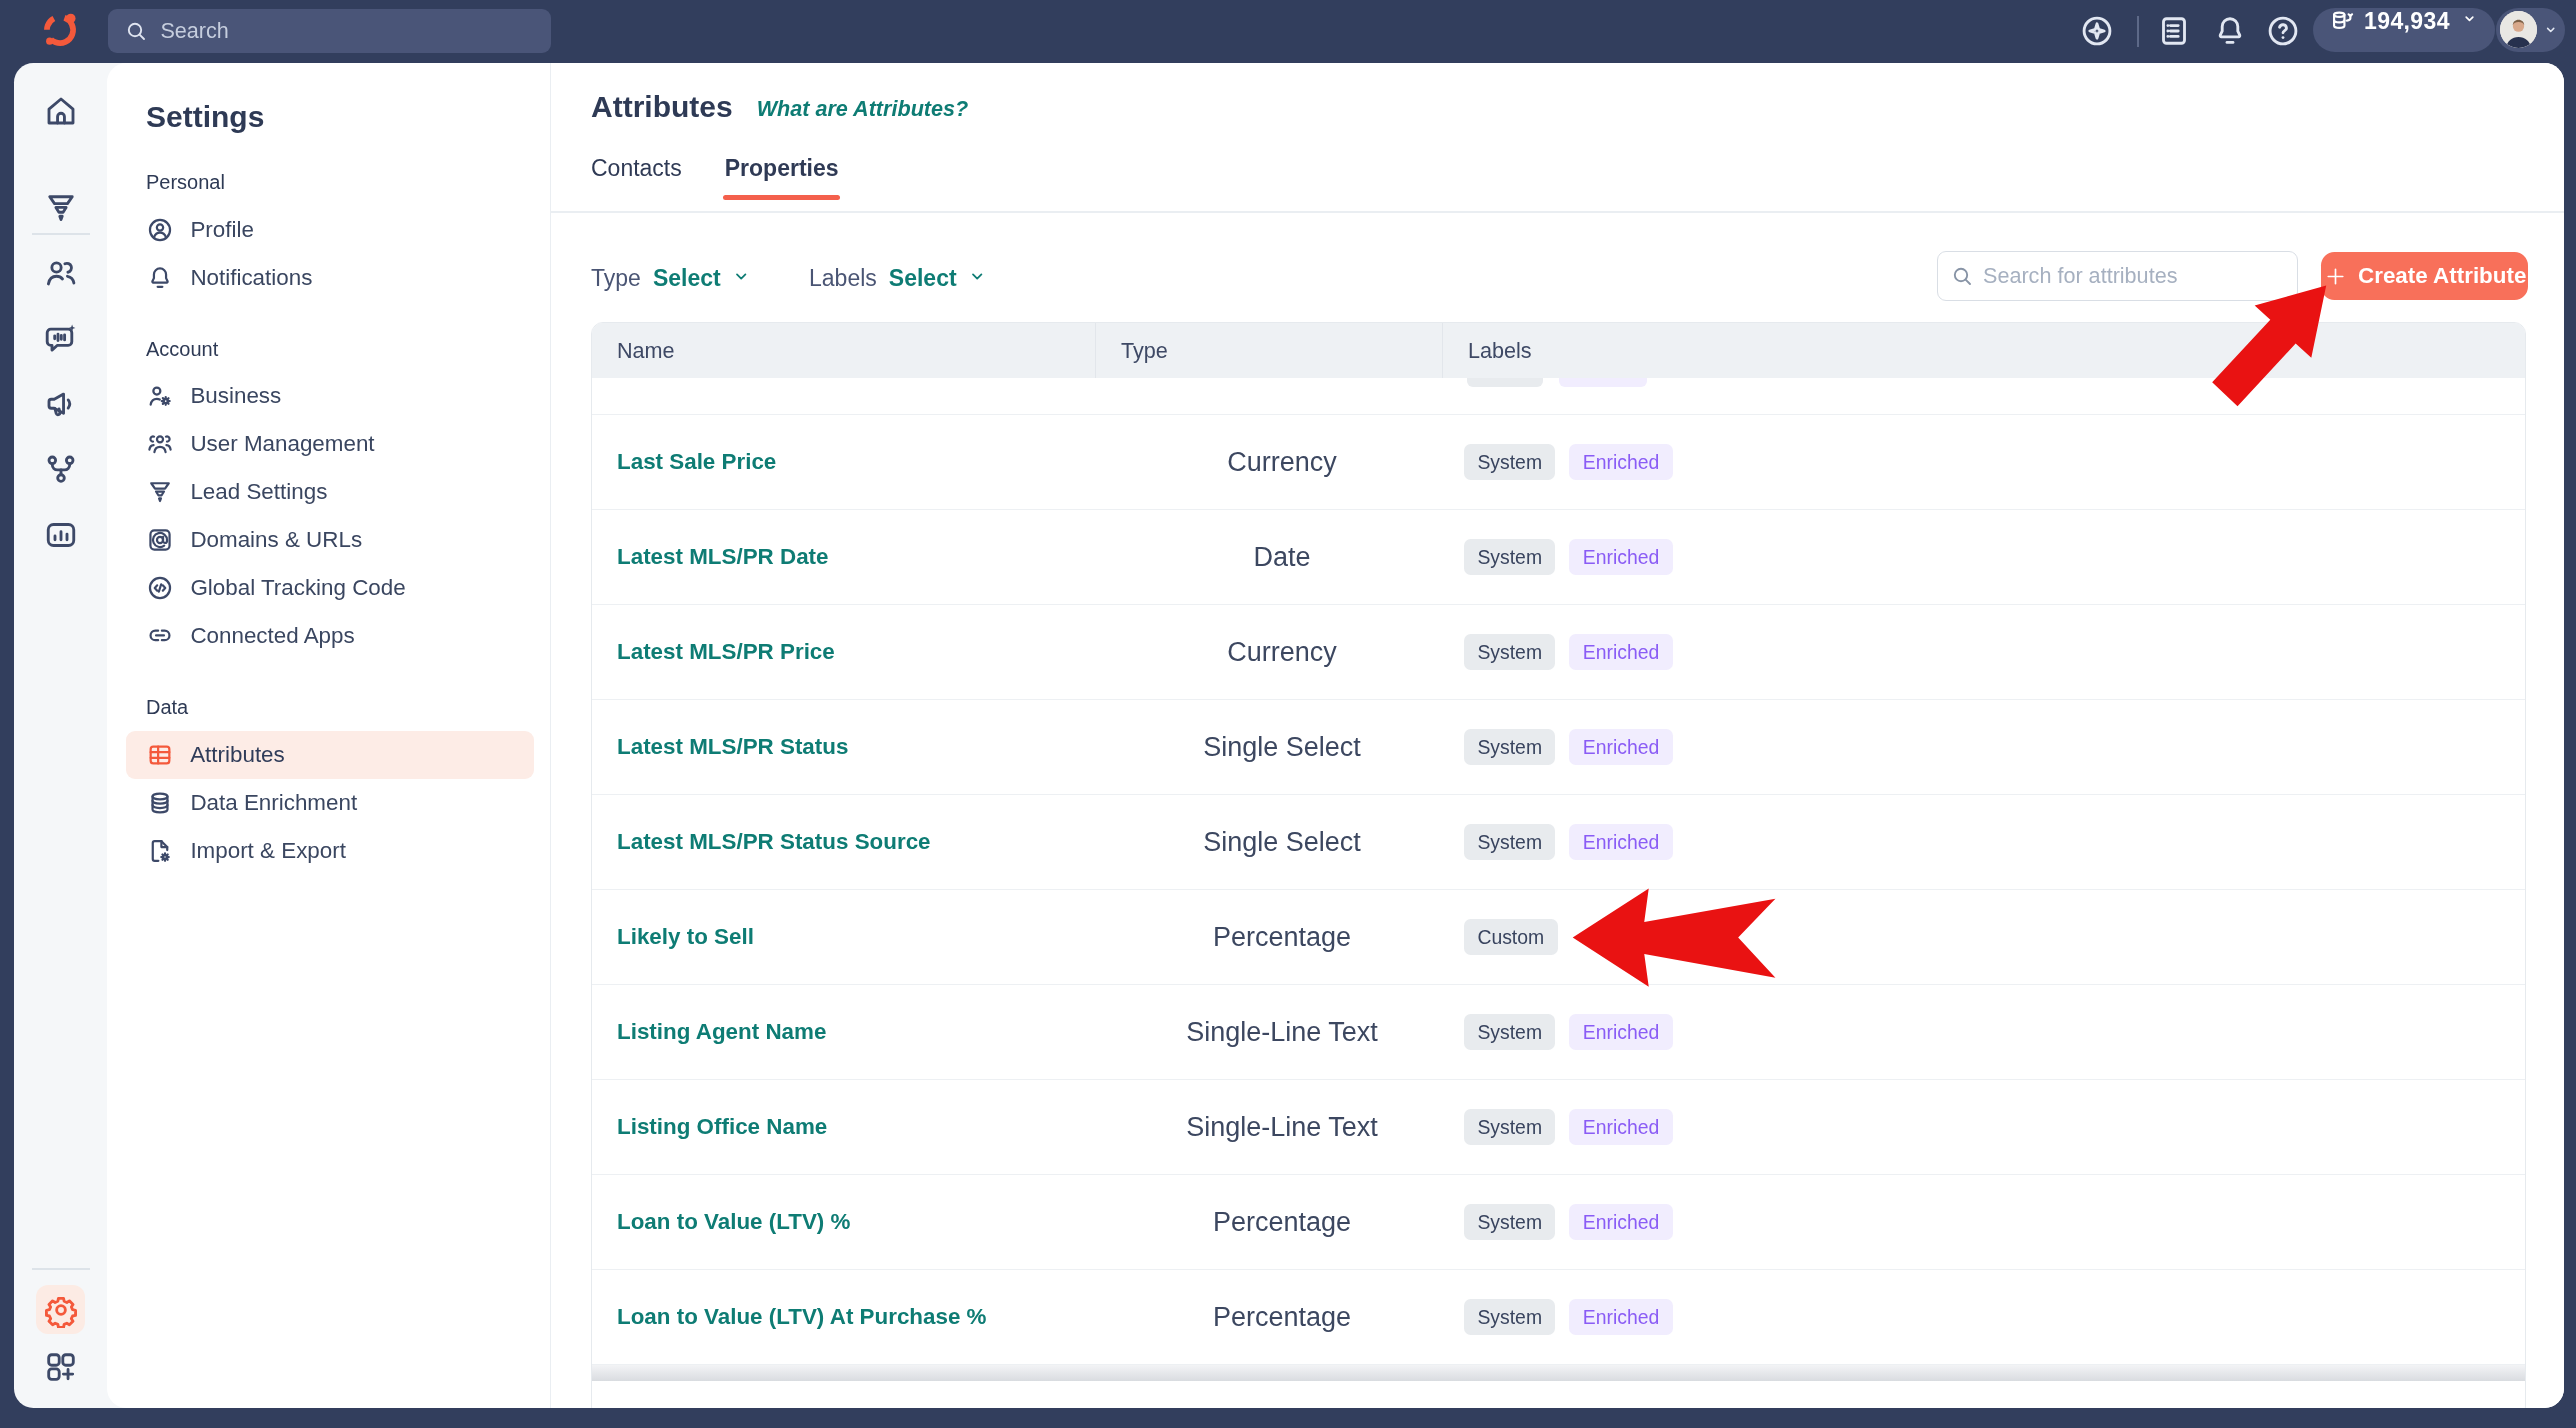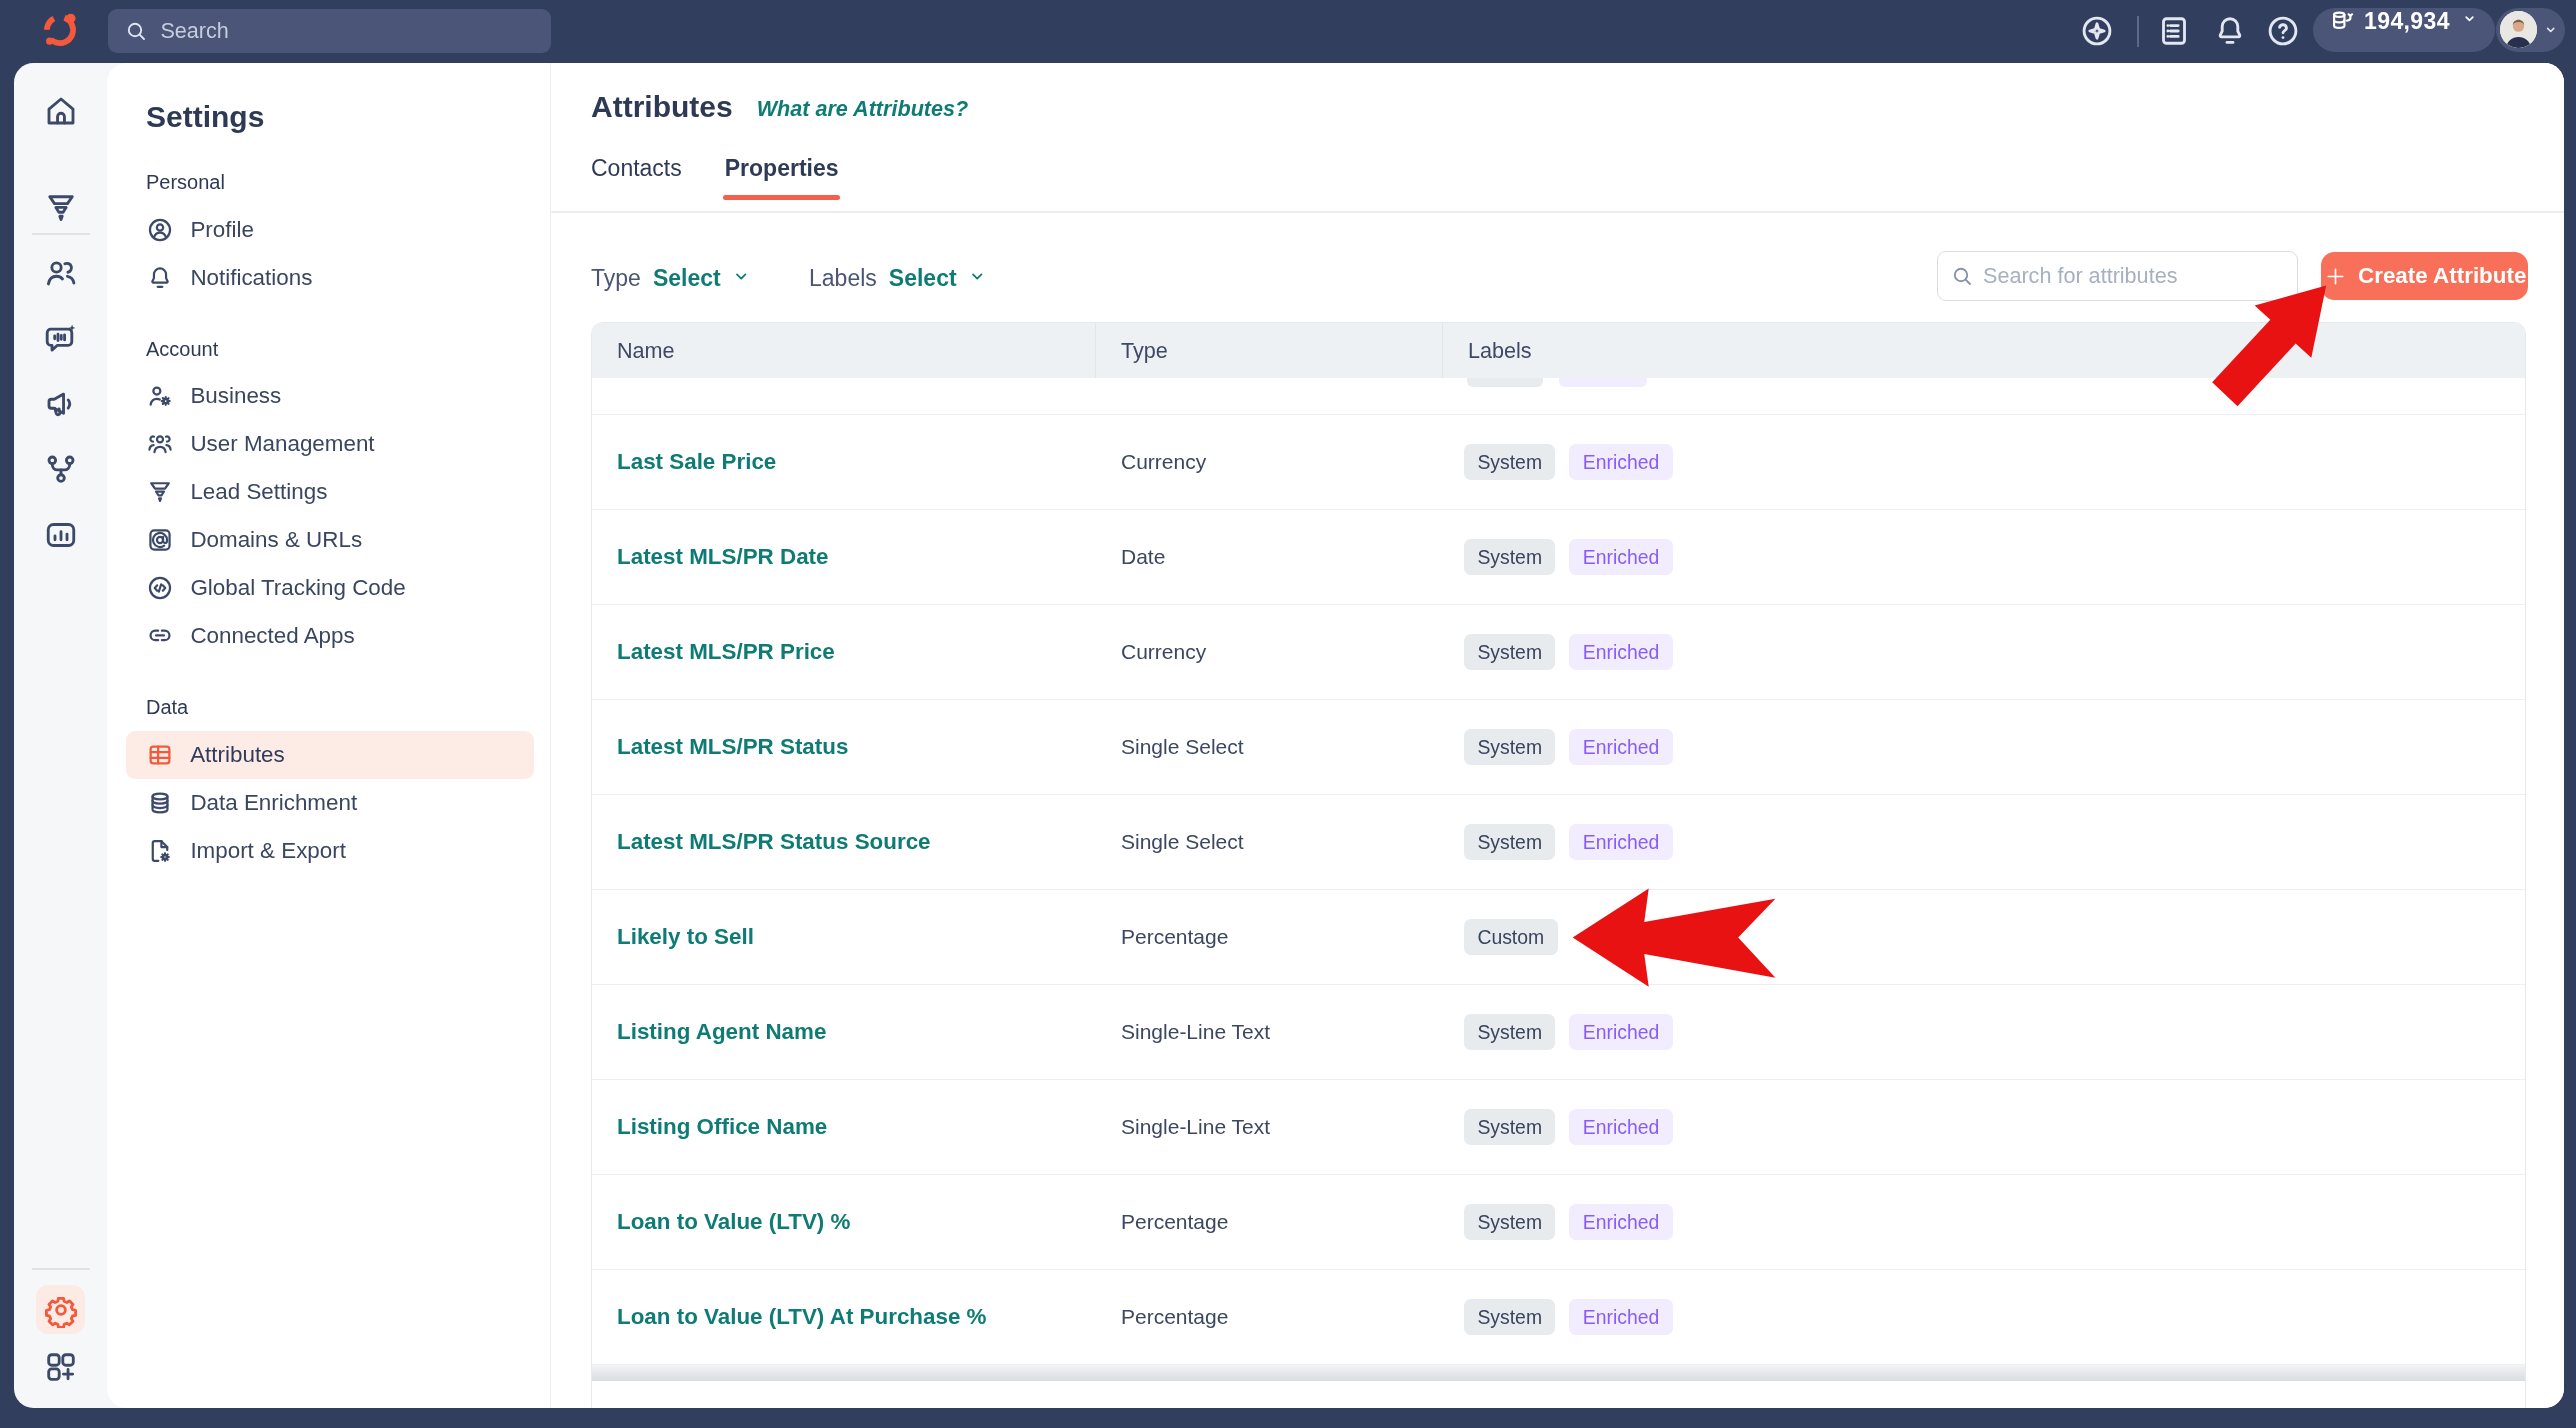--- a/index.html
+++ b/index.html
@@ -94,21 +94,21 @@
   .t-hcell { display:flex; align-items:center; padding-left:25px; font-size:21.6px; font-weight:500; color:#3e4965; }
   .t-hcell.c1 { width:504px; border-right:1.5px solid #e2e6eb; }
   .t-hcell.c2 { width:347px; border-right:1.5px solid #e2e6eb; }
   .t-hcell.c3 { flex:1; }
   .t-partial { height:37px; position:relative; border-bottom:1.5px solid #edf0f3; }
   .sliver { position:absolute; top:0; height:9px; border-radius:0 0 6px 6px; }
   .sliver.gray { left:875px; width:76px; background:#e8ebee; }
   .sliver.purple { left:967px; width:88px; background:#f1edfe; }
   .t-row { height:95px; display:flex; align-items:center; border-bottom:1.5px solid #edf0f3; cursor:pointer; }
   .t-cell-name { width:504px; padding-left:25px; font-size:22.4px; font-weight:700; color:#0e7c74; }
-  .t-cell-type { width:347px; padding-left:25px; font-size:21px; color:#3c4760; }
+  .t-cell-type { width:347px; padding-left:25px; font-size:27px; color:#3c4760;text-align:center; }
   .t-cell-labels { flex:1; display:flex; align-items:center; padding-left:21px; gap:14px; }
   .badge { font-size:19.4px; font-weight:500; padding:6.7px 13.4px; border-radius:6.7px; }
   .badge.gray { background:#e8ebee; color:#39445f; }
   .badge.purple { background:#f1edfe; color:#8a5cf5; }
   .t-scrollbar { height:15.7px; background:linear-gradient(#f3f4f6,#d9dce0); }
 
   
   .arrows { position:absolute; inset:0; width:2576px; height:1428px; pointer-events:none; z-index:60; }
 </style>
 </head>

